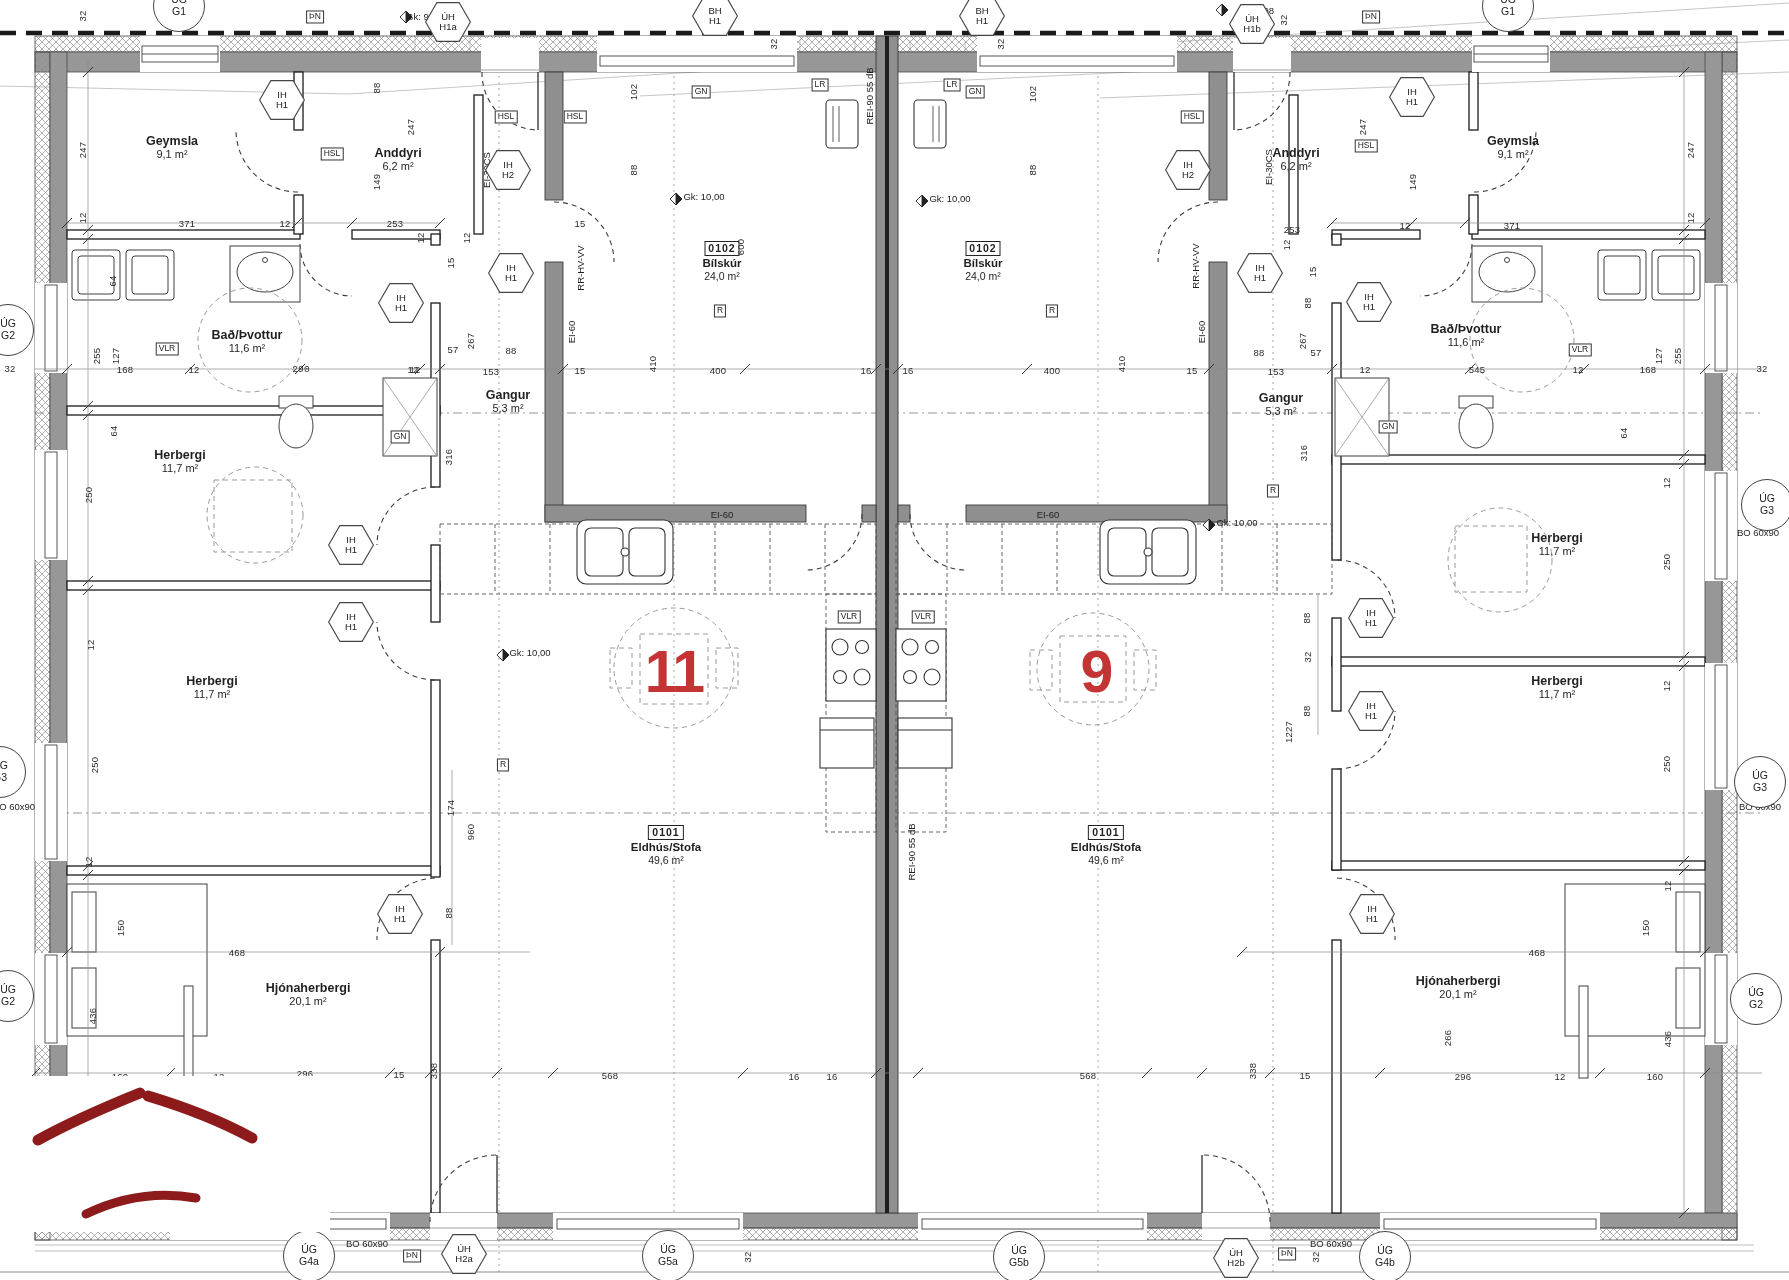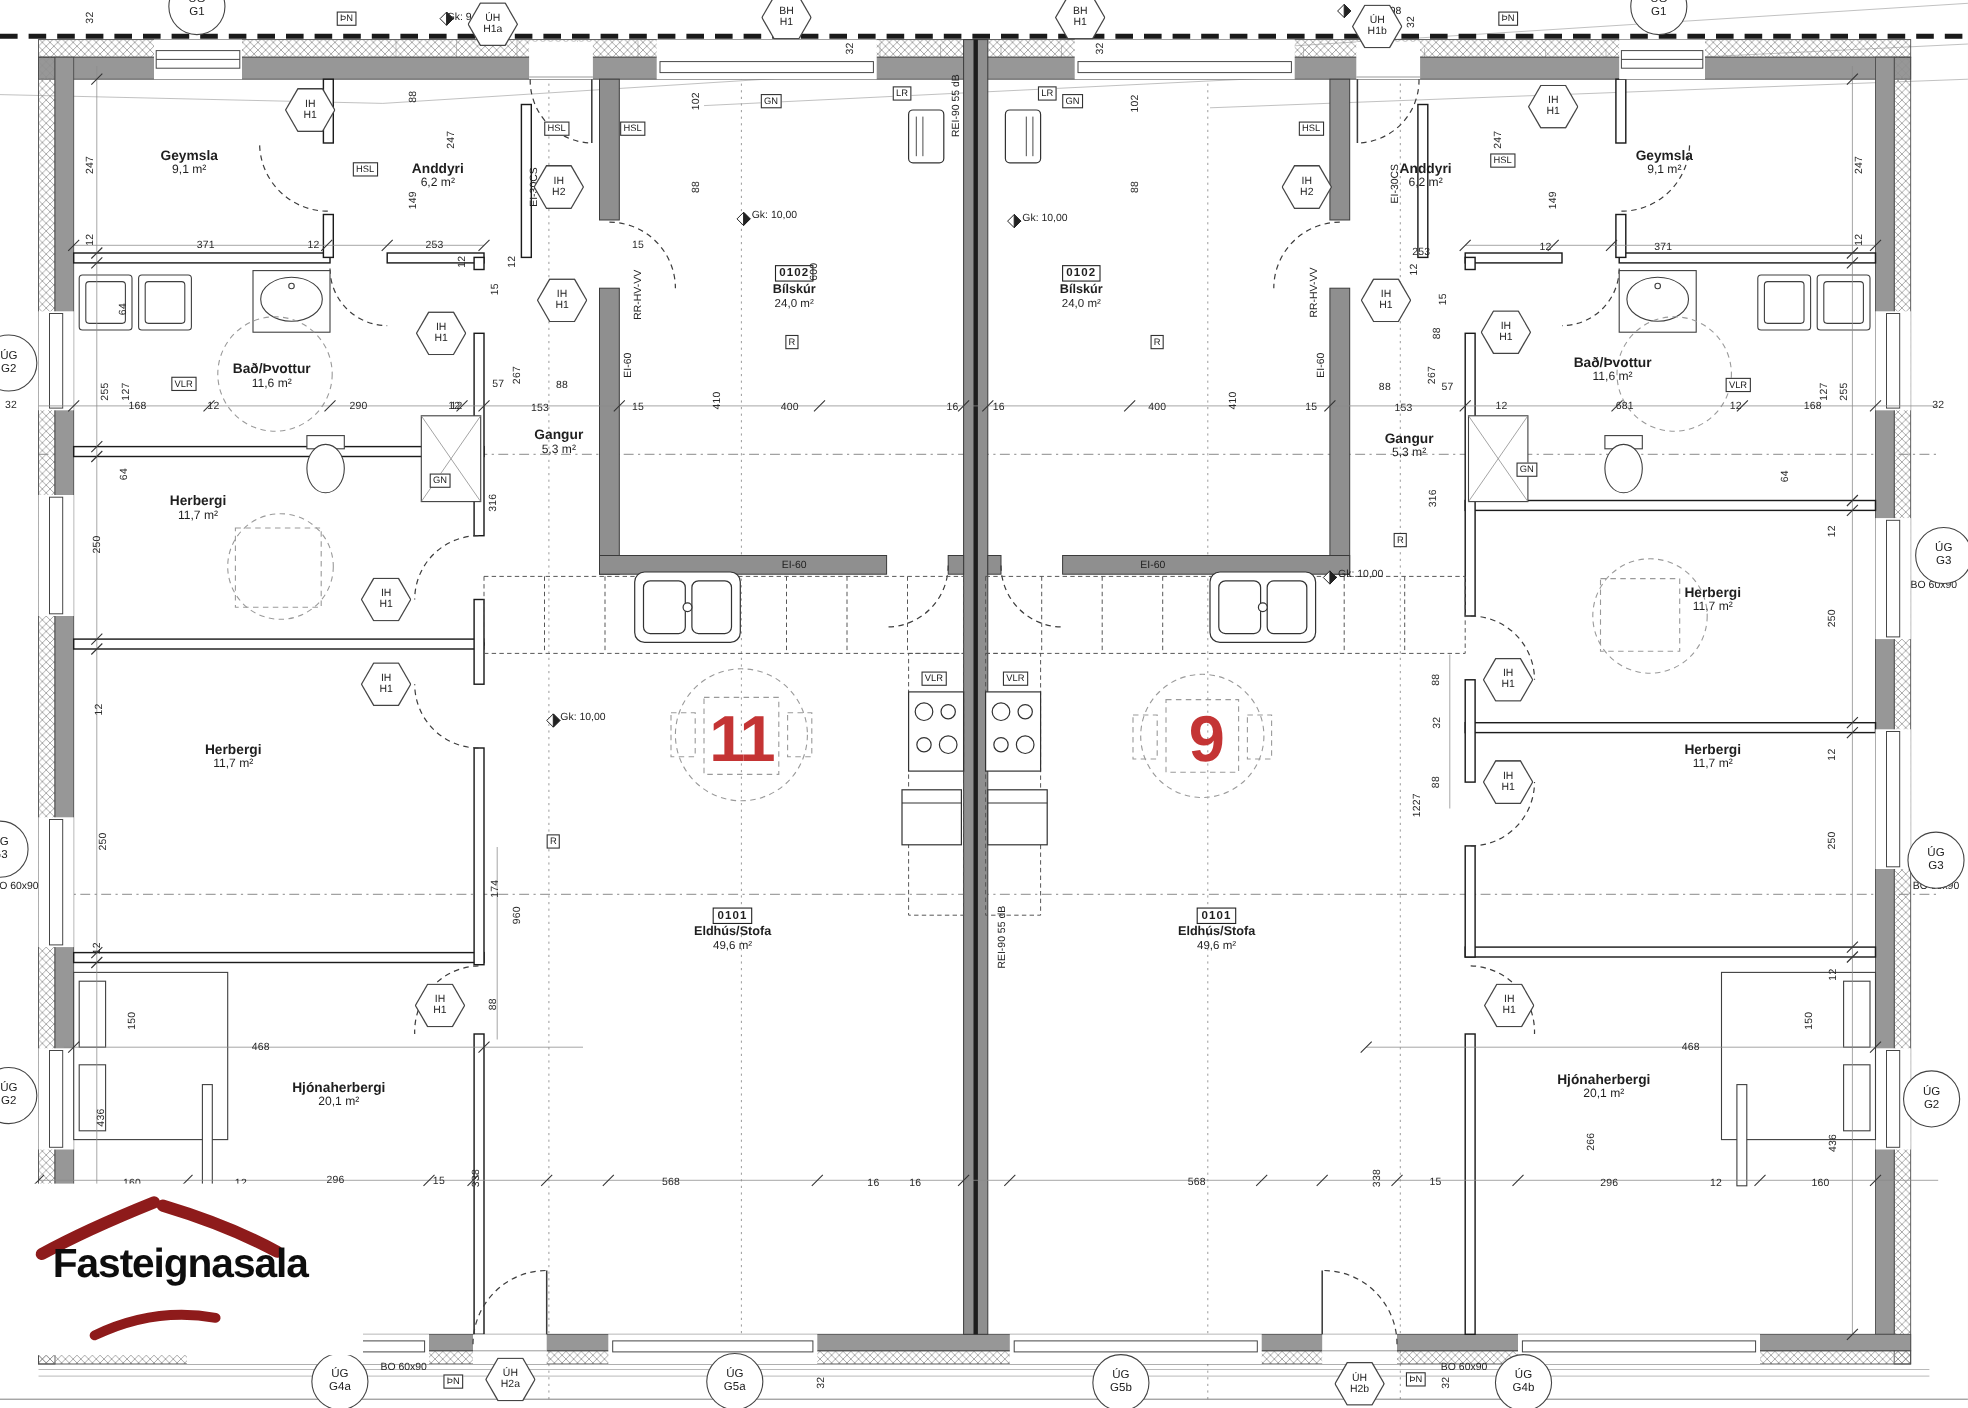--- a/index.html
+++ b/index.html
@@ -499,25 +499,25 @@
       <div class="lbl dim" style="left: 1292px; top: 229px;">253</div>
       <div class="lbl dim" style="left: 1405px; top: 225px;">12</div>
       <div class="lbl dim" style="left: 1512px; top: 225px;">371</div>
       <div class="lbl dim r90" style="left: 1283px; top: 20px;">32</div>
       <div class="lbl dim r90" style="left: 462px; top: 20px;">32</div>
       <div class="lbl dim r90" style="left: 112px; top: 281px;">64</div>
       <div class="lbl dim r90" style="left: 96px; top: 356px;">255</div>
       <div class="lbl dim r90" style="left: 115px; top: 356px;">127</div>
       <div class="lbl dim" style="left: 125px; top: 369px;">168</div>
       <div class="lbl dim" style="left: 194px; top: 369px;">12</div>
-      <div class="lbl dim" style="left: 326px; top: 369px;">290</div>
+      <div class="lbl dim" style="left: 301px; top: 369px; font-family: Liberation Mono, monospace;">290</div>
       <div class="lbl dim" style="left: 415px; top: 369px;">12</div>
       <div class="lbl dim" style="left: 10px; top: 368px;">32</div>
       <div class="lbl dim r90" style="left: 113px; top: 431px;">64</div>
-      <div class="lbl dim" style="left: 1477px; top: 369px;">681</div>
+      <div class="lbl dim" style="left: 1477px; top: 369px;">545</div>
       <div class="lbl dim r90" style="left: 1623px; top: 433px;">64</div>
       <div class="lbl dim r90" style="left: 1677px; top: 356px;">255</div>
       <div class="lbl dim r90" style="left: 1658px; top: 356px;">127</div>
       <div class="lbl dim" style="left: 1648px; top: 369px;">168</div>
       <div class="lbl dim" style="left: 1578px; top: 369px;">12</div>
       <div class="lbl dim" style="left: 1762px; top: 368px;">32</div>
       <div class="lbl dim r90" style="left: 88px; top: 495px;">250</div>
       <div class="lbl dim r90" style="left: 90px; top: 645px;">12</div>
       <div class="lbl dim r90" style="left: 94px; top: 765px;">250</div>
       <div class="lbl dim r90" style="left: 88px; top: 862px;">12</div>
@@ -771,16 +771,15 @@
       <div class="lbl tagbox" style="left: 503px; top: 765px;">R</div>
       <div class="lbl tagbox" style="left: 1273px; top: 491px;">R</div>
     </div>
 
 <div id="logo">
   <svg width="312" height="156" viewBox="0 0 312 156">
     <path id="roofL" d="M 20 64 Q 60 42 122 17" fill="none" stroke-width="11" stroke-linecap="round" stroke="#8e1b1b"></path>
     <path id="roofR" d="M 130 20 Q 190 38 234 62" fill="none" stroke-width="11" stroke-linecap="round" stroke="#8e1b1b"></path>
     <path id="swoosh" d="M 68 138 Q 122 112 178 122" fill="none" stroke-width="9" stroke-linecap="round" stroke="#8e1b1b"></path>
   </svg>
-  <div class="l1">Fasteignasala</div>
 </div>
 
 </div>
 
 </body></html>

